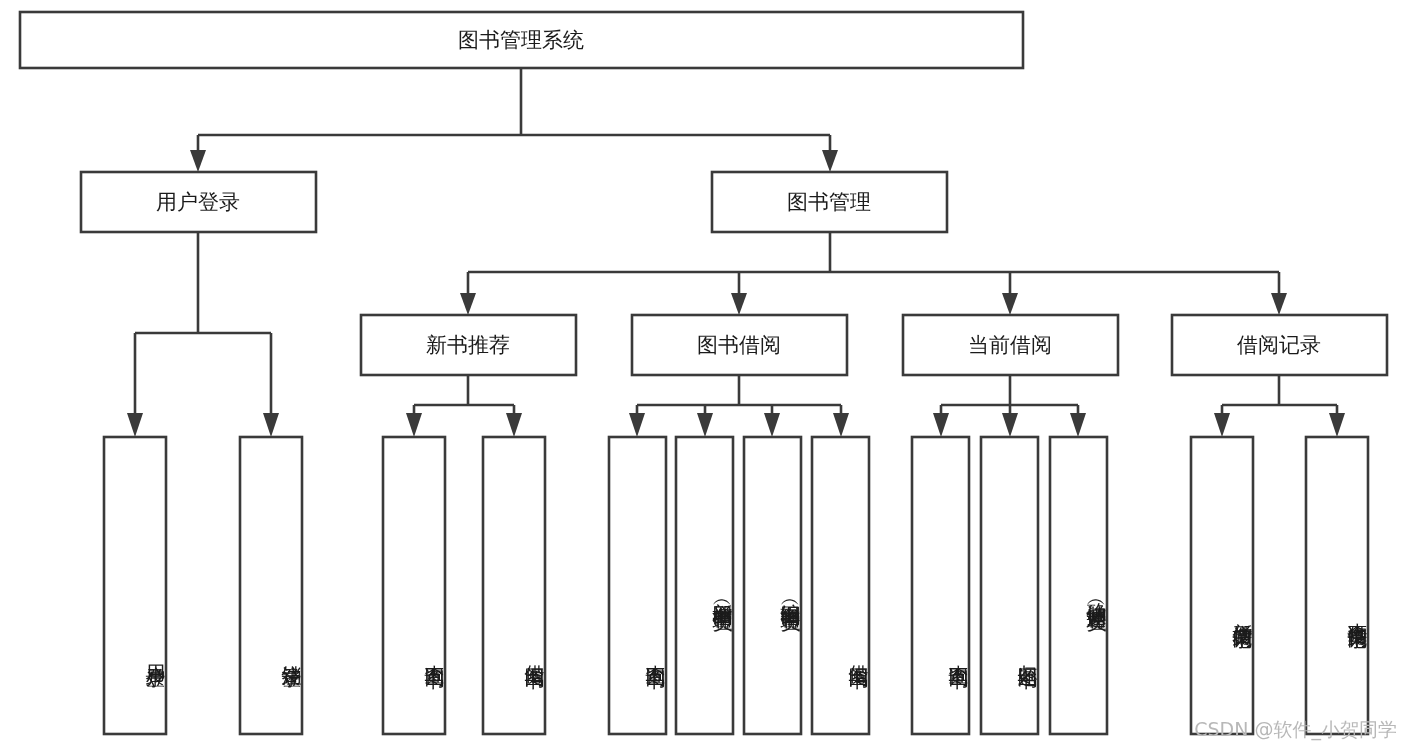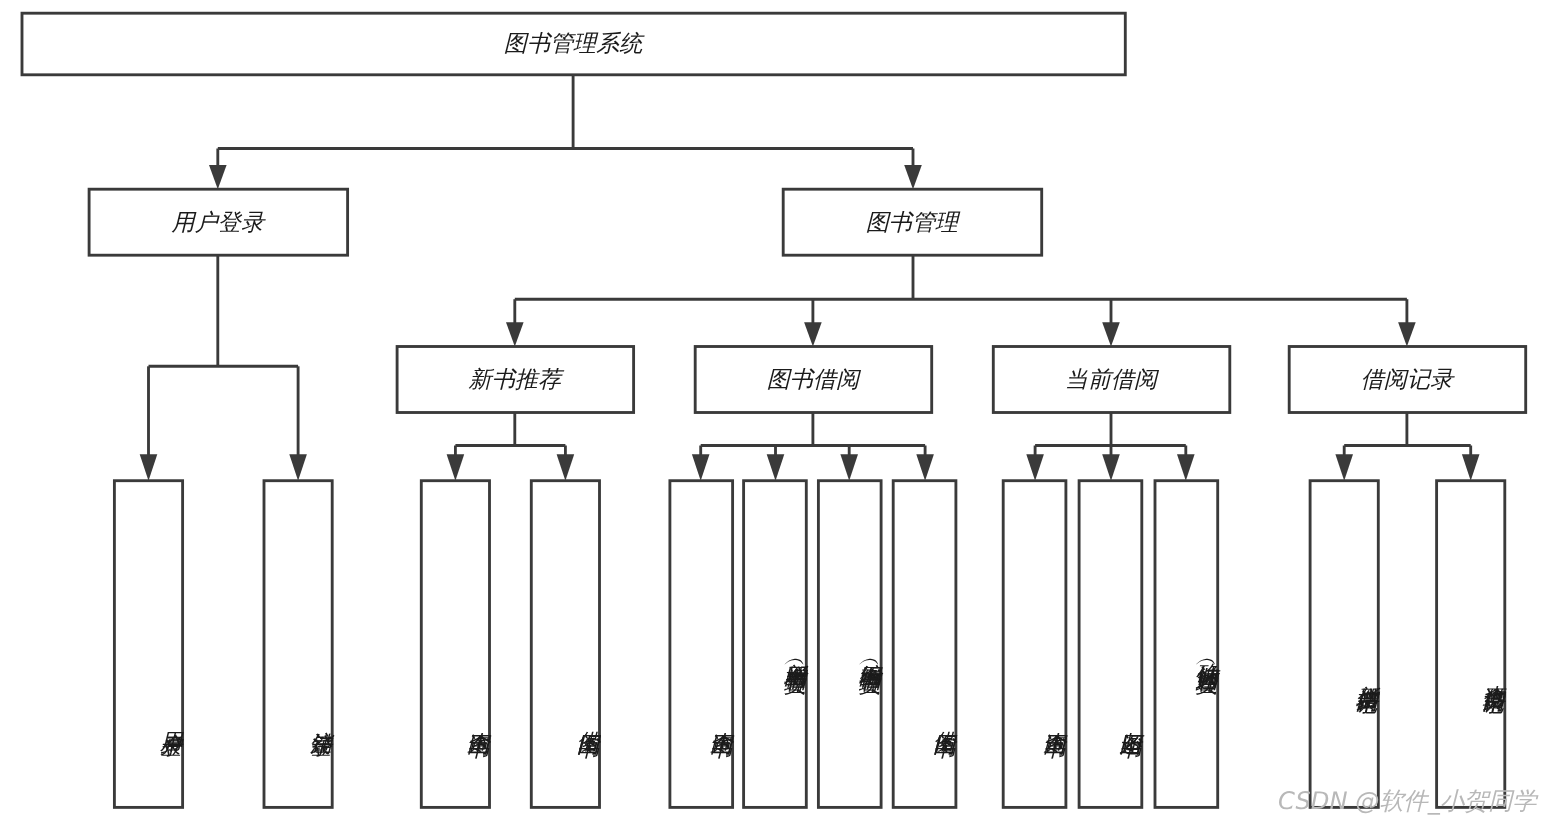--- a/index.html
+++ b/index.html
@@ -11,21 +11,20 @@
     width: 1405px;
     height: 747px;
     font-family: "DejaVu Sans", "Liberation Sans", sans-serif;
     overflow: hidden;
     position: relative;
   }
   #diagram-root {
     position: relative;
     width: 1405px;
     height: 747px;
-    font-style: italic;
   }
   svg.diagram-canvas {
     position: absolute;
     top: 0;
     left: 0;
     width: 1405px;
     height: 747px;
   }
   .node-box {
     fill: #ffffff;
@@ -62,21 +61,21 @@
     display: flex;
     align-items: flex-start;
     justify-content: center;
     pointer-events: none;
   }
   .watermark {
     position: absolute;
     right: 8px;
     bottom: 4px;
     font-family: "DejaVu Sans", "Liberation Sans", sans-serif;
-    font-size: 22px;
+    font-size: 19px;
     color: #b8b8b8;
     white-space: nowrap;
     user-select: none;
     text-align: center;
   }
 </style>
 </head>
 <body>
 
 <div id="diagram-root">

